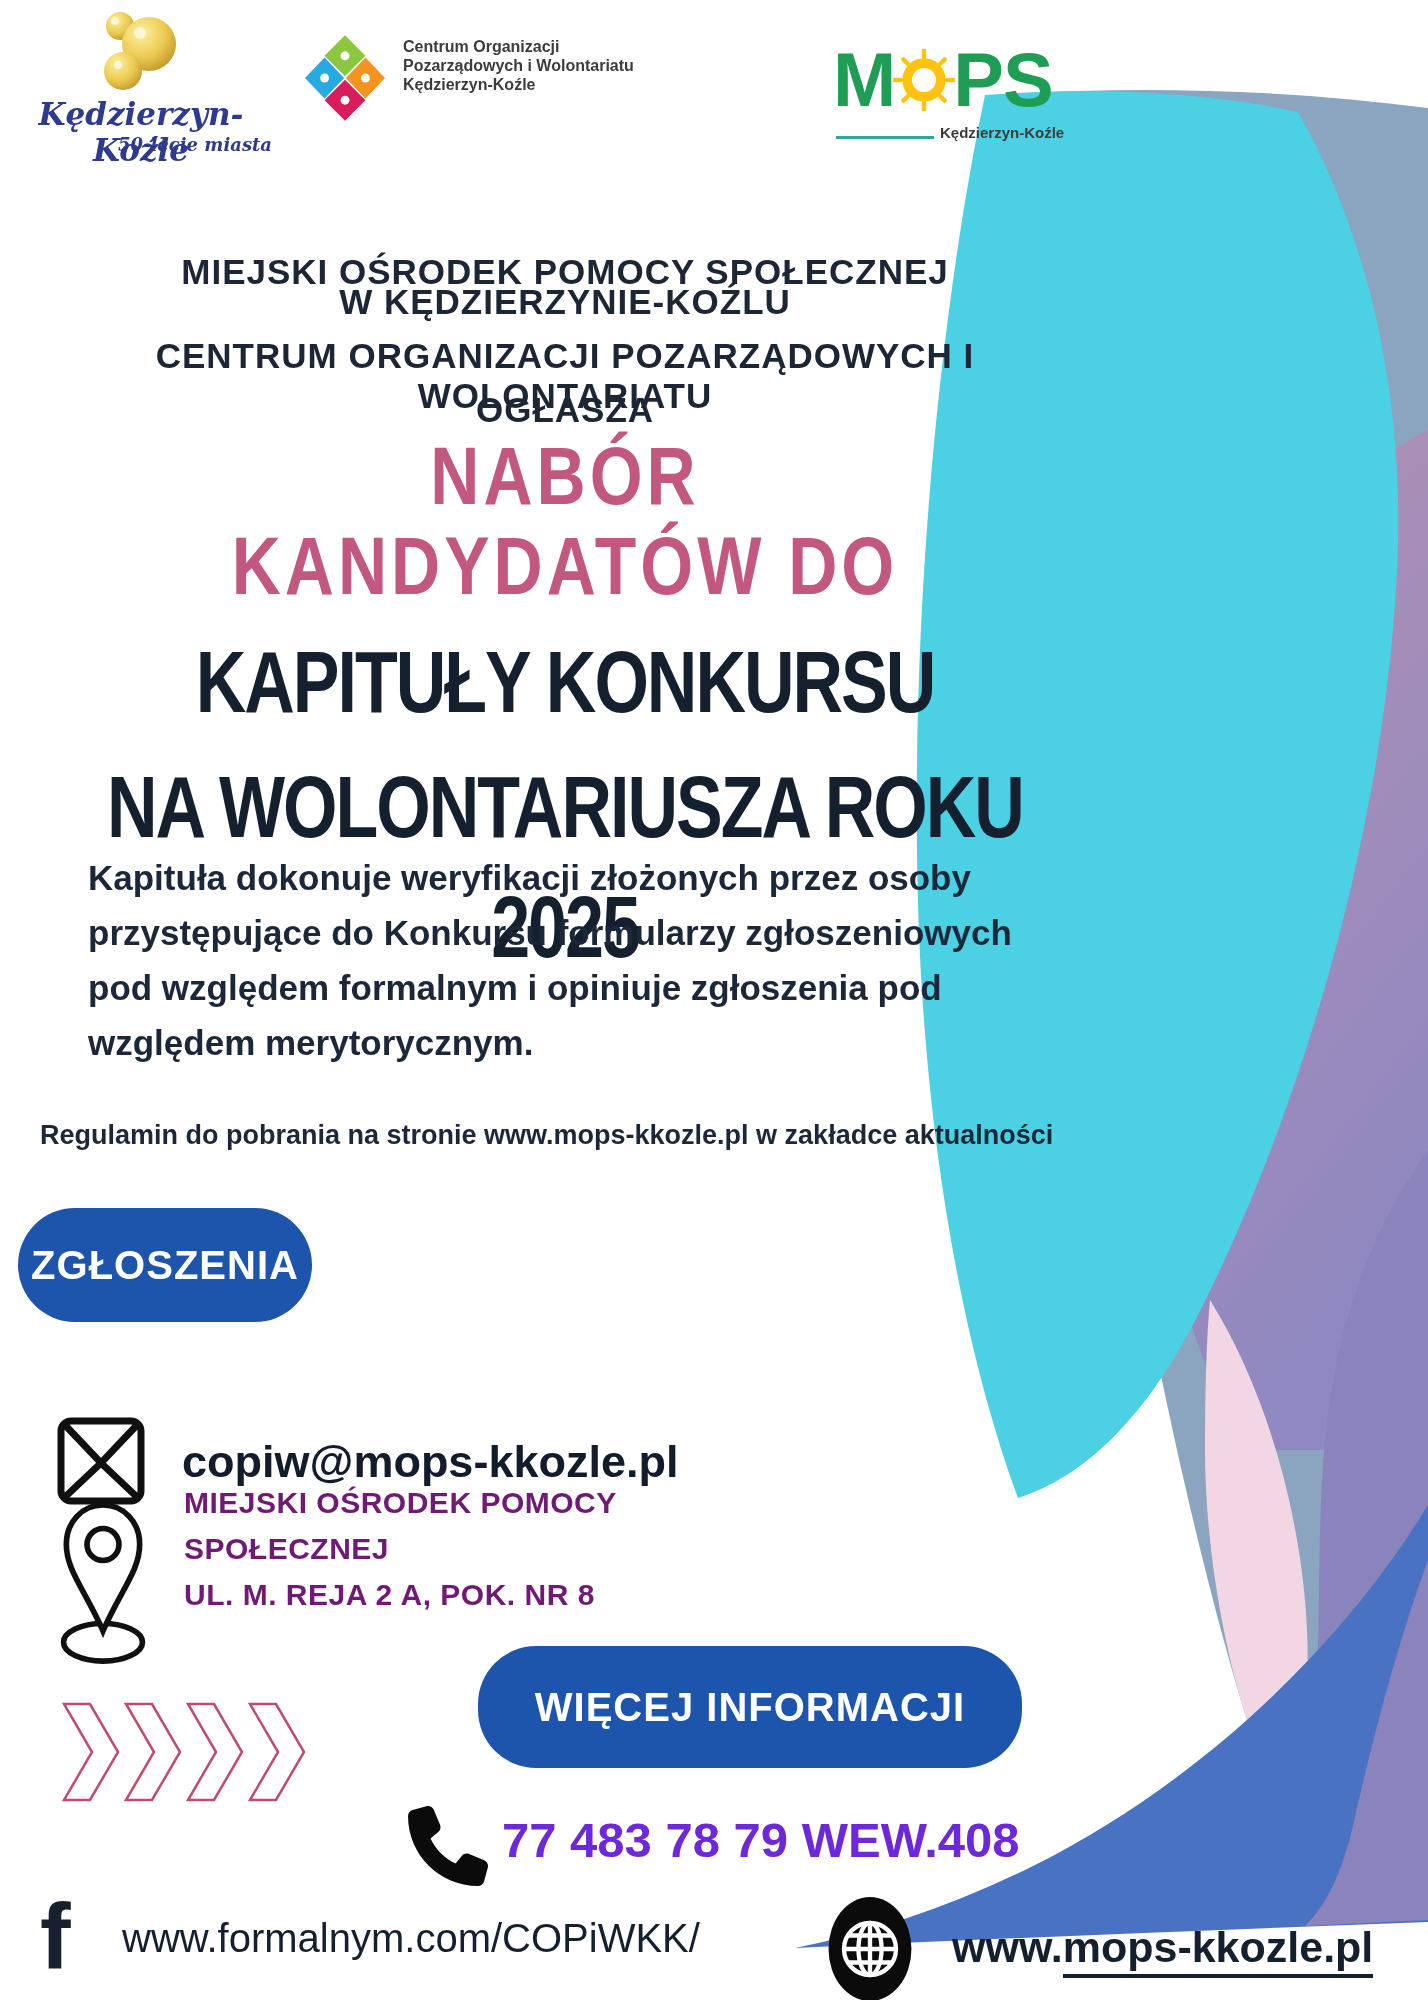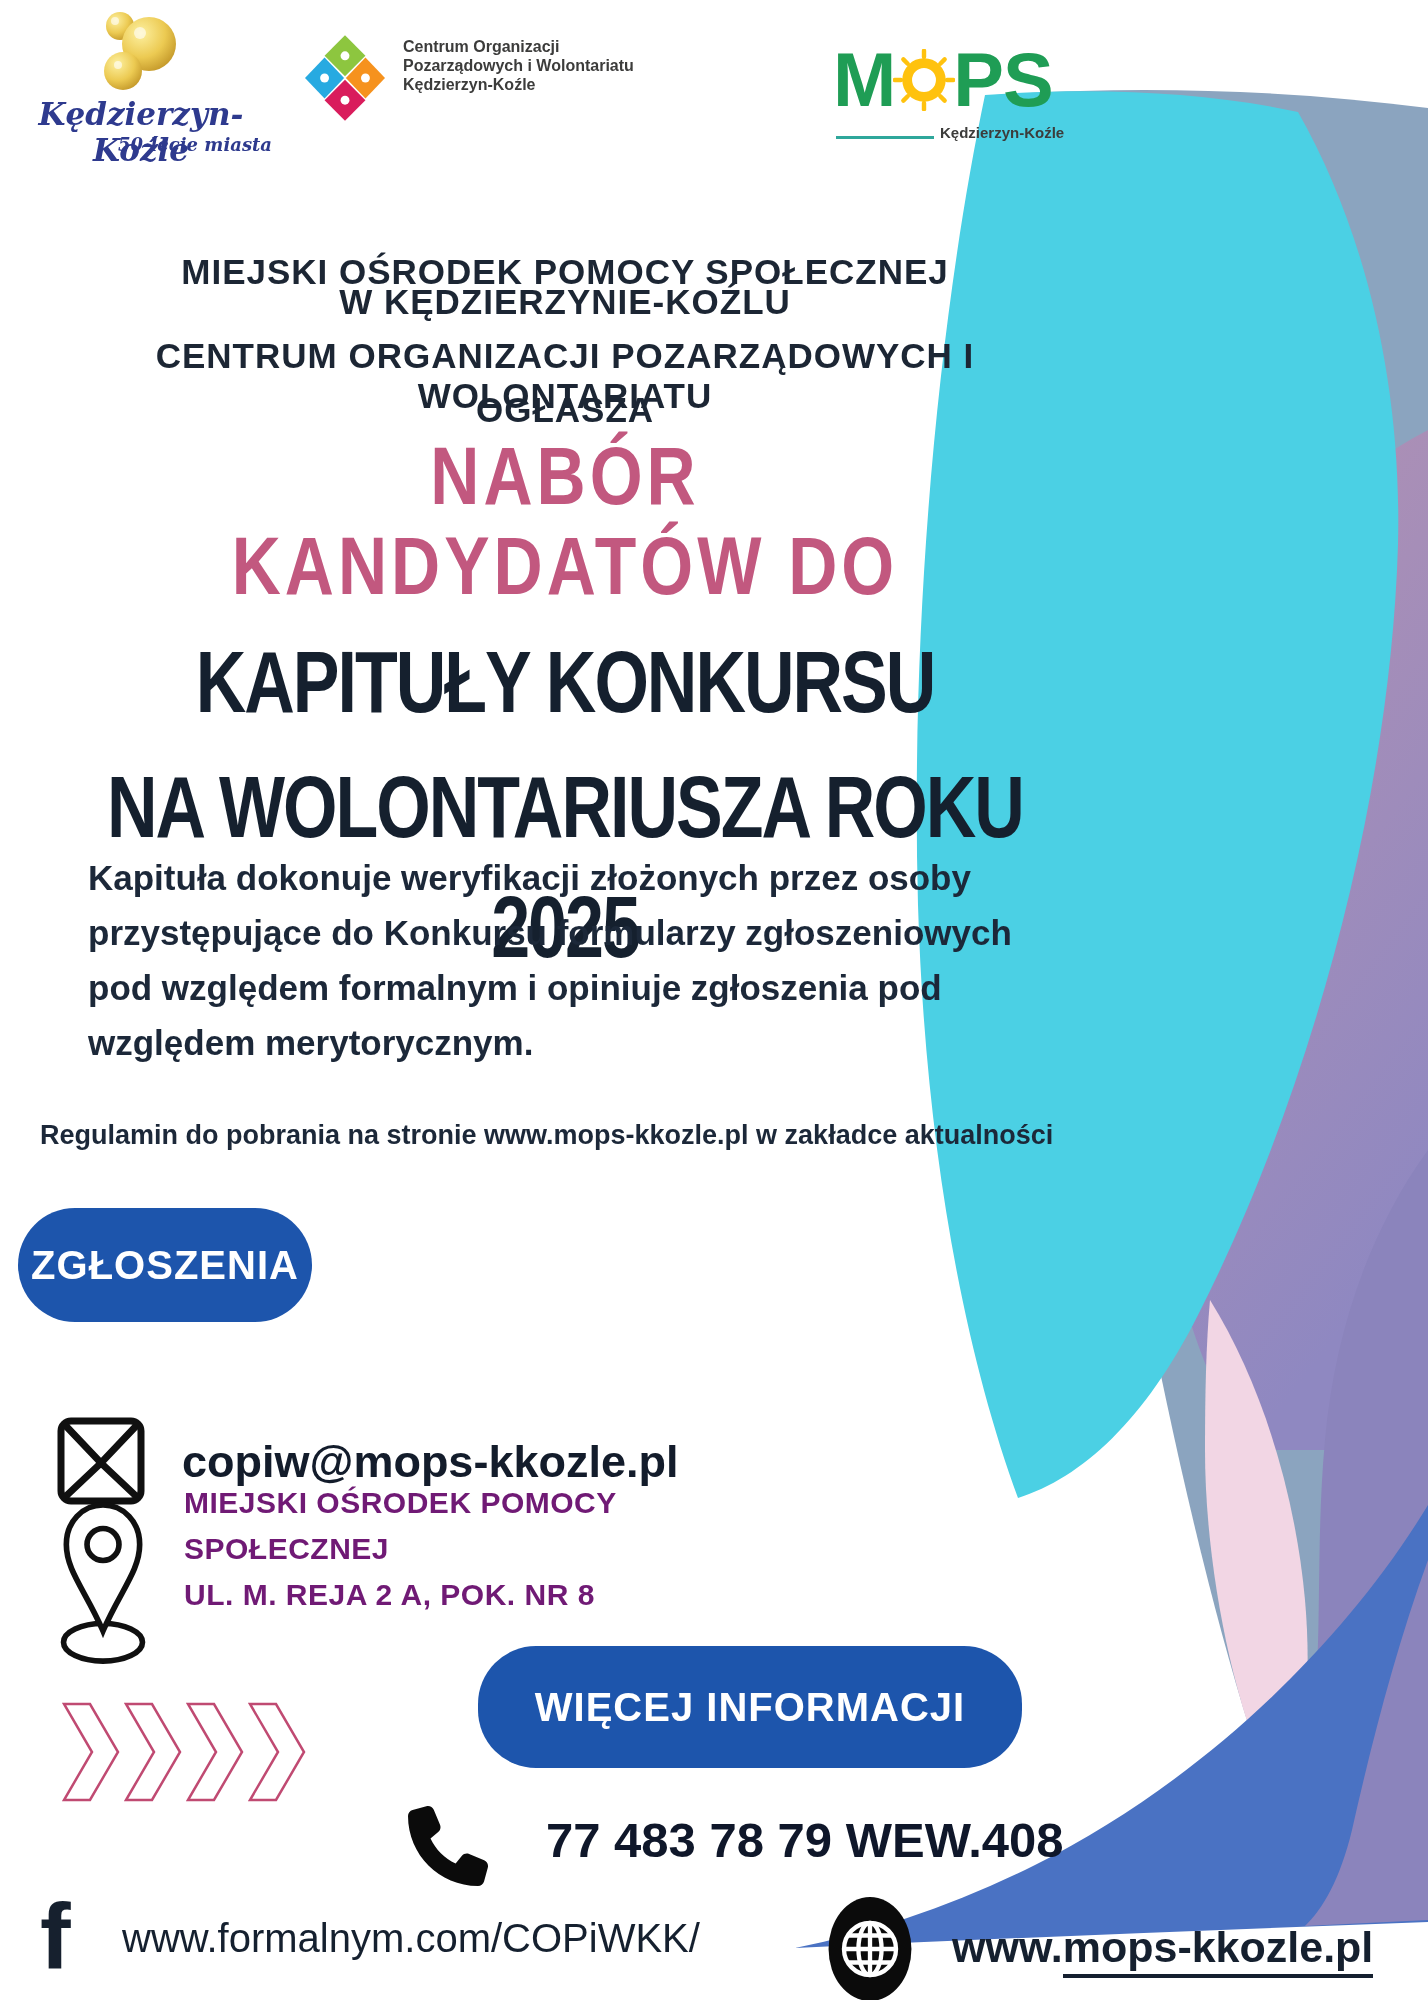--- a/index.html
+++ b/index.html
@@ -26,21 +26,21 @@
           letter-spacing:-2px;color:#15202e;line-height:96px;transform:scaleY(1.25);transform-origin:50% 0;}
   .para{left:88px;top:850px;width:966px;font-size:35px;font-weight:600;line-height:55px;color:#1c2839;}
   .regulamin{left:40px;top:1120px;width:1100px;font-size:27px;font-weight:600;color:#1c2839;}
   
   .pill{background:#1d55ac;border-radius:58px;color:#ffffff;display:flex;align-items:center;
         justify-content:center;font-weight:600;letter-spacing:1px;font-size:40px;cursor:pointer;}
   
   .email-text{left:182px;top:1436px;font-size:45px;font-weight:600;color:#131c2b;}
   .addr{left:184px;top:1480px;font-size:30px;font-weight:600;letter-spacing:0.5px;
         color:#701a75;line-height:46px;}
-  .phone-text{left:502px;top:1808px;font-size:49px;font-weight:800;color:#0f172a;line-height:64px;margin-left:44px;}
+  .phone-text{left:502px;top:1808px;font-size:49px;font-weight:800;color:#6d28d9;line-height:64px;}
   .fb-f{left:40px;top:1886px;font-size:92px;font-weight:700;color:#16202e;line-height:100px;}
   .fb-text{left:122px;top:1912px;font-size:40px;font-weight:500;color:#15202f;line-height:52px;}
   .web-text{left:952px;top:1920px;font-size:43px;font-weight:600;color:#15202f;line-height:54px;}
   .web-underline{border-bottom:4px solid #15202f;padding-bottom:3px;}
 </style>
 </head>
 <body>
 
 <div class="page">
 

